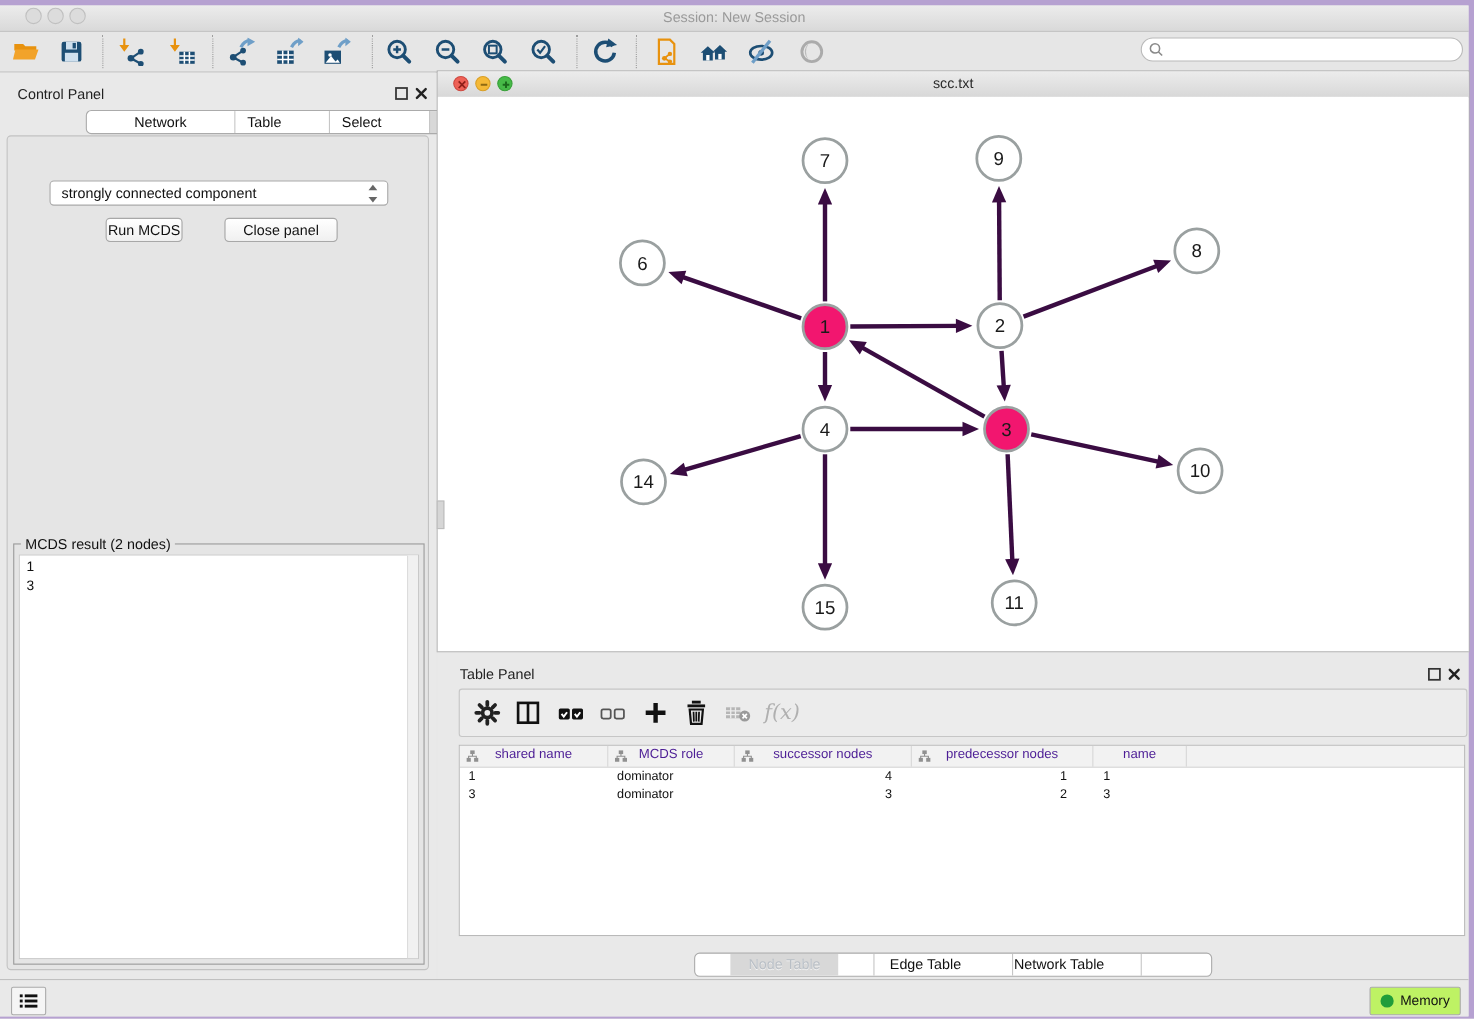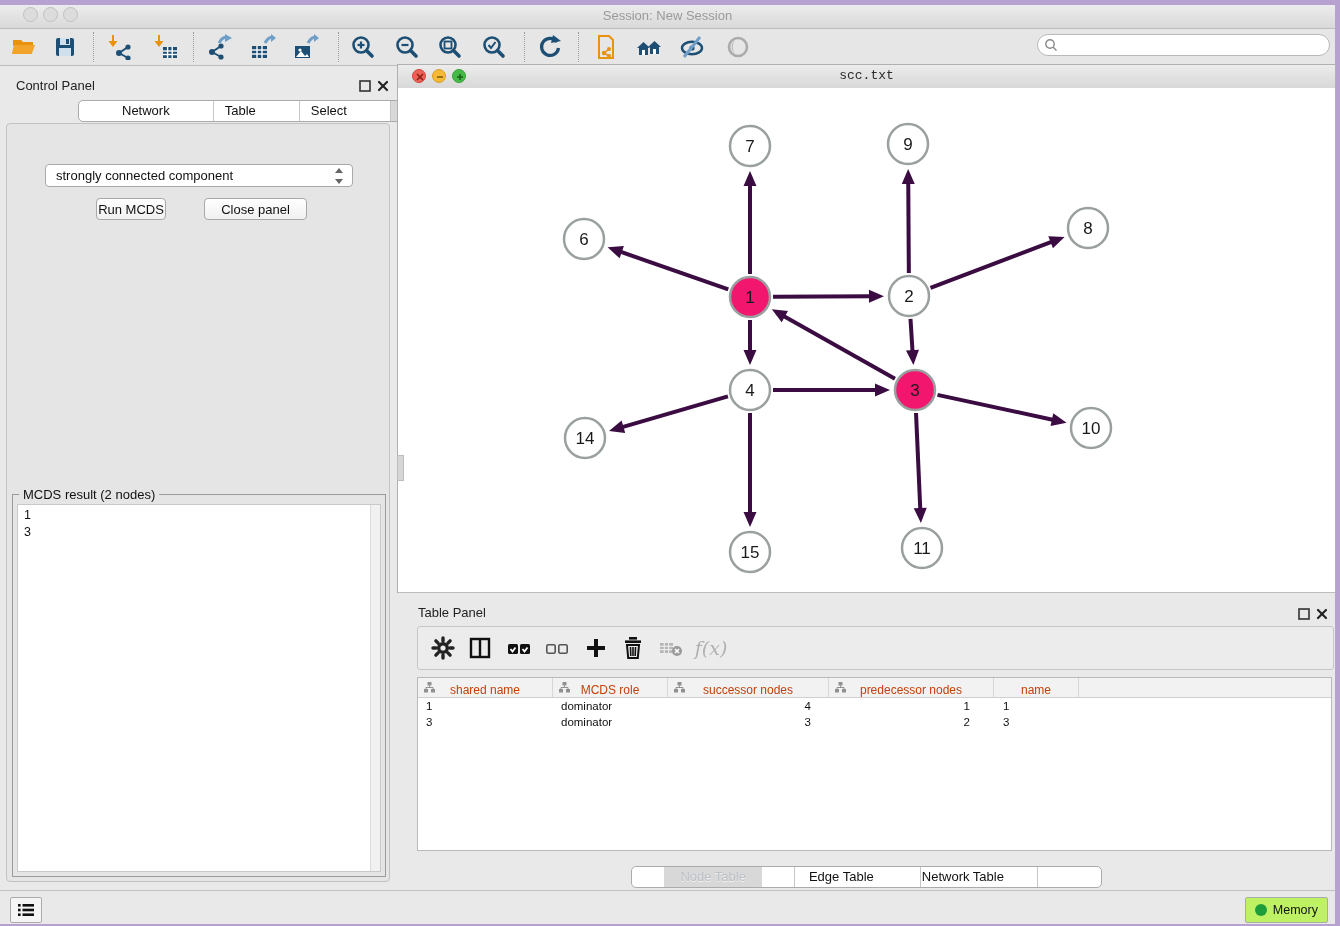--- a/index.html
+++ b/index.html
@@ -43,36 +43,36 @@
   .mac-btn{position:absolute;height:22px;background:linear-gradient(#ffffff,#f0f0f0);border:1px solid #a8a8a8;
            border-radius:4px;font-size:13px;color:#111;text-align:center;line-height:21px;box-sizing:border-box;}
   #result-group{left:5px;top:370px;width:372px;height:381px;border:1px solid #9a9a9a;}
   #result-title{position:absolute;left:6px;top:-8px;background:#e5e5e5;padding:0 4px;font-size:13px;color:#111;}
   #result-text{position:absolute;left:4px;top:9px;right:4px;bottom:4px;background:#fff;border:1px solid #c9c9c9;
                font-size:12.5px;color:#111;line-height:17px;padding:2px 6px;box-sizing:border-box;}
   #result-scroll{position:absolute;right:0;top:0;bottom:0;width:9px;background:#f1f1f1;border-left:1px solid #dcdcdc;}
 
   
   #network-window{left:398px;top:60px;width:937px;height:527px;background:#fff;box-shadow:0 0 0 1px #b0b0b0;}
-  #nw-titlebar{left:0;top:0;width:100%;height:23px;background:linear-gradient(#ececec,#d8d8d8);border-bottom:1px solid #b2b2b2;font-family:Liberation Mono, monospace;}
+  #nw-titlebar{left:0;top:0;width:100%;height:23px;background:linear-gradient(#ececec,#d8d8d8);border-bottom:1px solid #b2b2b2;}
   .tl{position:absolute;top:4px;width:14px;height:14px;border-radius:50%;box-sizing:border-box;}
   .tl svg{position:absolute;left:2px;top:2px;}
   #nw-title{width:100%;text-align:center;line-height:22px;font-size:13px;color:#2b2b2b;}
   #nw-canvas{left:0;top:23px;width:937px;height:504px;background:#fff;}
   .div-v{left:-1px;top:390px;width:5px;height:24px;background:#d6d6d6;border:1px solid #bdbdbd;}
 
   
   #table-panel{left:398px;top:587px;width:937px;height:298px;background:#e9e9e9;border-top:1px solid #bdbdbd;box-sizing:border-box;}
   #tp-toolbar{left:19px;top:33px;width:915px;height:42px;background:#ececec;border:1px solid #c6c6c6;border-radius:3px;}
   .tpi{position:absolute;top:8px;width:26px;height:26px;display:flex;align-items:center;justify-content:center;}
   .fx{font-family:"DejaVu Serif",serif;font-style:italic;font-size:19px;color:#b0b0b0;}
   #tp-table{left:19px;top:84px;width:915px;height:174px;background:#fff;border:1px solid #b9b9b9;box-sizing:border-box;overflow:hidden;}
   .thead{display:flex;height:19px;background:#f2f2f2;border-bottom:1px solid #cfcfcf;}
-  .th{position:relative;border-right:1px solid #d7d7d7;box-sizing:border-box;font-size:12px;color:#c2410c;
-      display:flex;align-items:flex-end;justify-content:center;}
+  .th{position:relative;border-right:1px solid #d7d7d7;box-sizing:border-box;font-size:12px;color:#4c1d95;
+      display:flex;align-items:flex-start;justify-content:center;}
   .th .tree{position:absolute;left:6px;top:4px;}
   .trow{display:flex;height:16px;background:#fff;font-size:11.5px;color:#111;}
   .td{box-sizing:border-box;line-height:16px;white-space:nowrap;overflow:hidden;}
   .al{text-align:left;} .ar{text-align:right;}
 
   
   .c0{width:135px;} .c1{width:115px;} .c2{width:161px;} .c3{width:165px;} .c4{width:85px;} .cf{flex:1;}
 
   #tp-tabs{left:0;top:273px;width:937px;display:flex;justify-content:center;}
 

